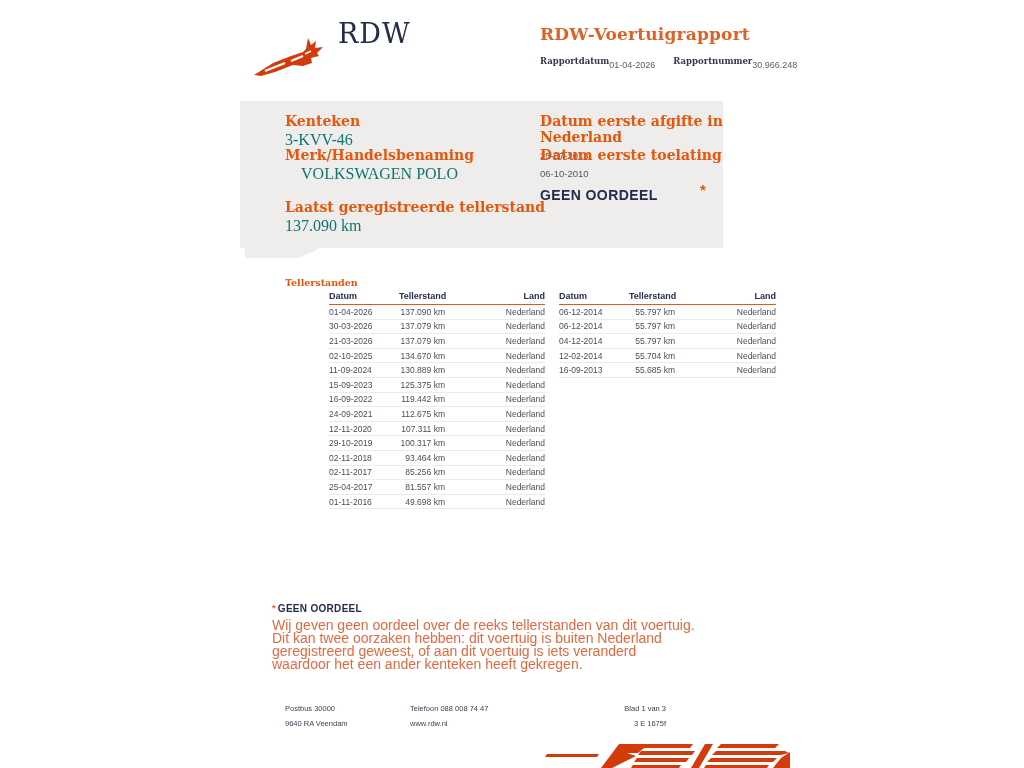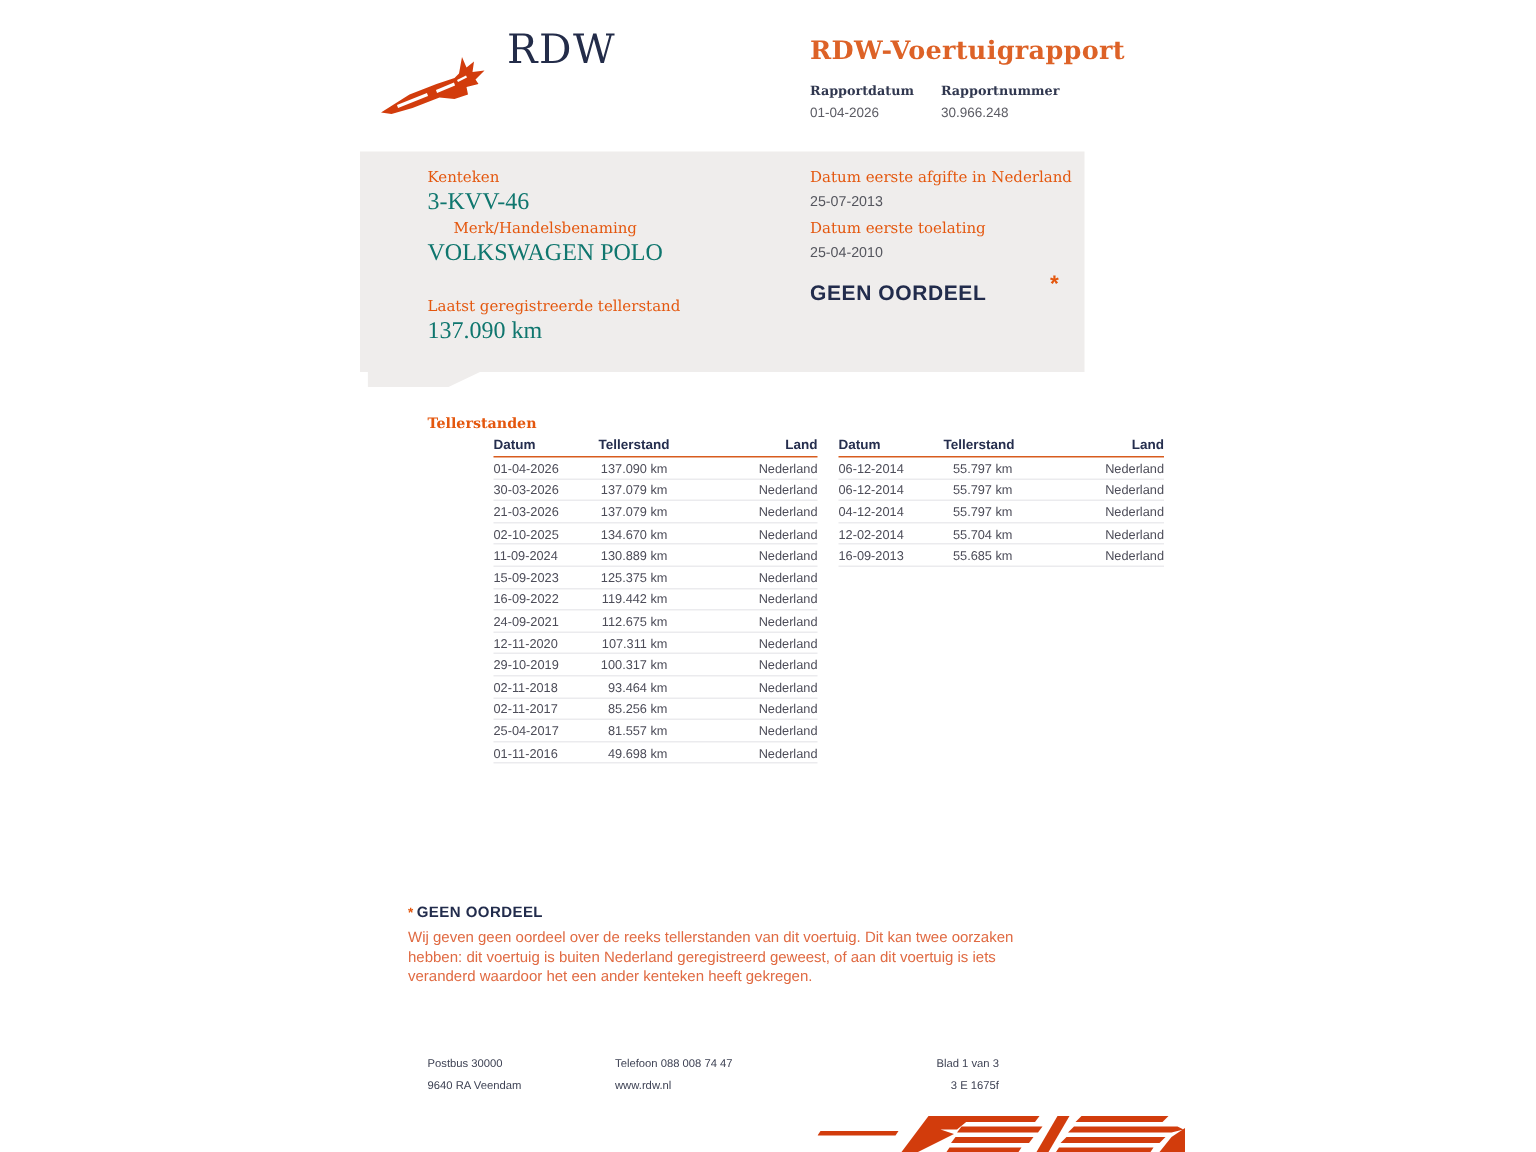--- a/index.html
+++ b/index.html
@@ -7,30 +7,30 @@
         font-family:"Liberation Sans",sans-serif;}
 
   
   .logo{position:absolute;left:253px;top:22px;}
   .logo svg{position:absolute;left:0;top:8px;}
   .logo-text{position:absolute;left:85px;top:-4px;font-family:"DejaVu Serif",serif;
              font-size:27px;letter-spacing:1px;color:#232c49;}
   .doc-title{position:absolute;left:540px;top:24px;font-family:"DejaVu Serif",serif;
              font-weight:700;font-size:17px;color:#dd6227;letter-spacing:.2px;}
   .rpt-meta{position:absolute;left:540px;top:56px;display:flex;gap:18px;}
-  .rpt-field{display:flex;flex-direction:column;min-width:58px;}
+  .rpt-field{display:flex;min-width:58px;}
   .lbl{font-family:"DejaVu Serif",serif;font-weight:700;font-size:8.5px;color:#30374f;}
   .rpt-field .val{font-size:9px;color:#5c5c64;margin-top:4px;}
 
   
   .panel{position:absolute;left:240px;top:101px;width:483px;height:147px;background:#efedec;}
   .panel-tab{position:absolute;left:245px;top:248px;width:75px;height:10px;background:#efedec;
              clip-path:polygon(0 0,100% 0,72% 100%,0 100%);}
   .fld{position:absolute;}
-  .fld .lbl-o{font-family:"DejaVu Serif",serif;font-weight:400;font-size:10px;color:#e4570e;}
+  .fld .lbl-o{font-family:"DejaVu Serif",serif;font-weight:700;font-size:14px;color:#e4570e;}
   .big-val{font-family:Liberation Serif, serif;font-size:16px;color:#0f766e;margin-top:2px;}
   .sm-val{font-size:9.5px;color:#55565e;margin-top:5px;}
   .oordeel{position:absolute;left:300px;top:86px;font-size:14px;font-weight:700;
            color:#222c4c;letter-spacing:.4px;}
   .oordeel-star{position:absolute;left:460px;top:80px;font-size:15px;font-weight:700;color:#e4570e;}
 
   
   .tbl-heading{position:absolute;left:285px;top:277px;font-family:"DejaVu Serif",serif;
                font-weight:700;font-size:9.5px;color:#e4570e;}
   .mtable{position:absolute;top:291px;margin-left:44px;}
@@ -44,21 +44,21 @@
   .trow{display:flex;align-items:center;height:13.6px;border-bottom:1px solid #ebebee;
         font-size:8.5px;color:#4c4c58;}
   .tc.c0{width:70px;}
   .tc.c1{width:46px;text-align:right;}
   .tc.c2{flex:1;text-align:right;}
 
   
   .note{position:absolute;left:272px;top:603px;width:424px;}
   .note-title{font-size:10px;font-weight:700;color:#222c4c;letter-spacing:.3px;}
   .note-star{color:#e4570e;font-size:9px;vertical-align:top;margin-right:2px;}
-  .note-body{margin-top:5px;font-size:10px;line-height:13px;color:#e06a42;}
+  .note-body{margin-top:5px;font-size:14px;line-height:13px;color:#e06a42;}
 
   
   .footer-col{position:absolute;font-size:7.5px;color:#3e4254;line-height:15px;}
   .fc1{left:285px;top:701px;}
   .fc2{left:410px;top:701px;}
   .fc3{right:294px;top:701px;text-align:right;}
 
   
   .deco{position:absolute;left:545px;top:740px;}
 </style>
@@ -102,21 +102,21 @@
     <div class="fld" style="left:45px;top:98px;">
       <div class="lbl-o">Laatst geregistreerde tellerstand</div>
       <div class="big-val">137.090 km</div>
     </div>
     <div class="fld" style="left:300px;top:12px;">
       <div class="lbl-o">Datum eerste afgifte in Nederland</div>
       <div class="sm-val">25-07-2013</div>
     </div>
     <div class="fld" style="left:300px;top:46px;">
       <div class="lbl-o">Datum eerste toelating</div>
-      <div class="sm-val">25-04-2010</div>
+      <div class="sm-val">06-10-2010</div>
     </div>
     <div class="oordeel">GEEN OORDEEL</div>
     <div class="oordeel-star">*</div>
   </div>
   <div class="panel-tab"></div>
 
   <div class="tbl-heading">Tellerstanden</div>
 
   <div class="mtable left">
     <div class="thead">

